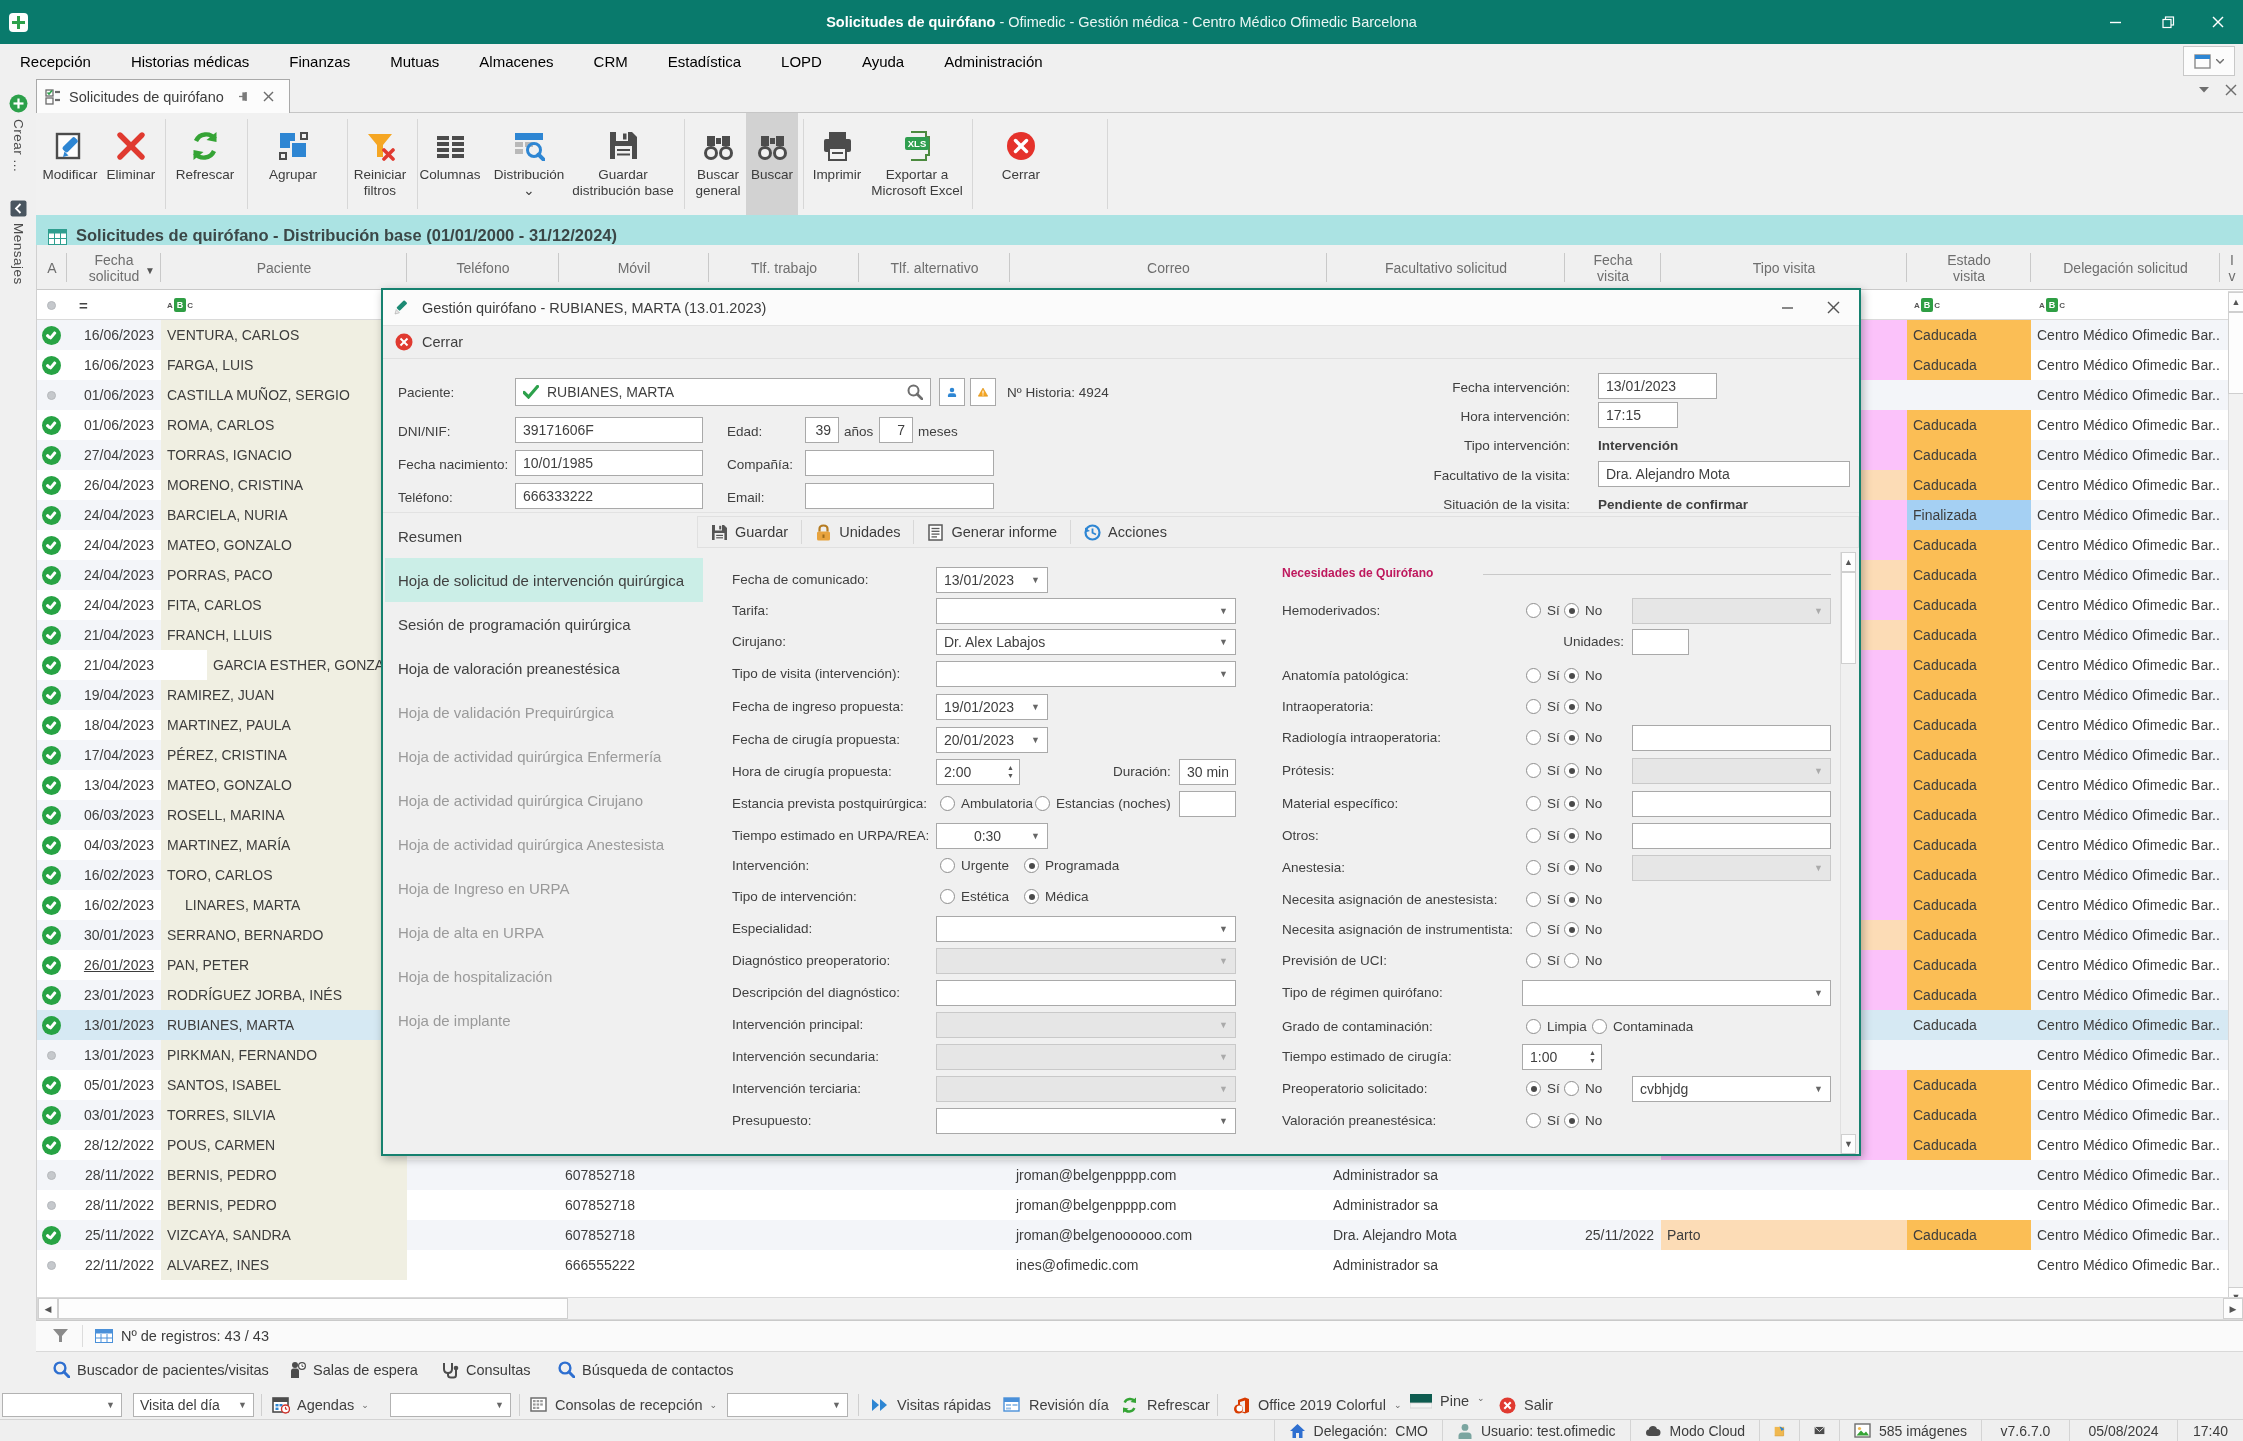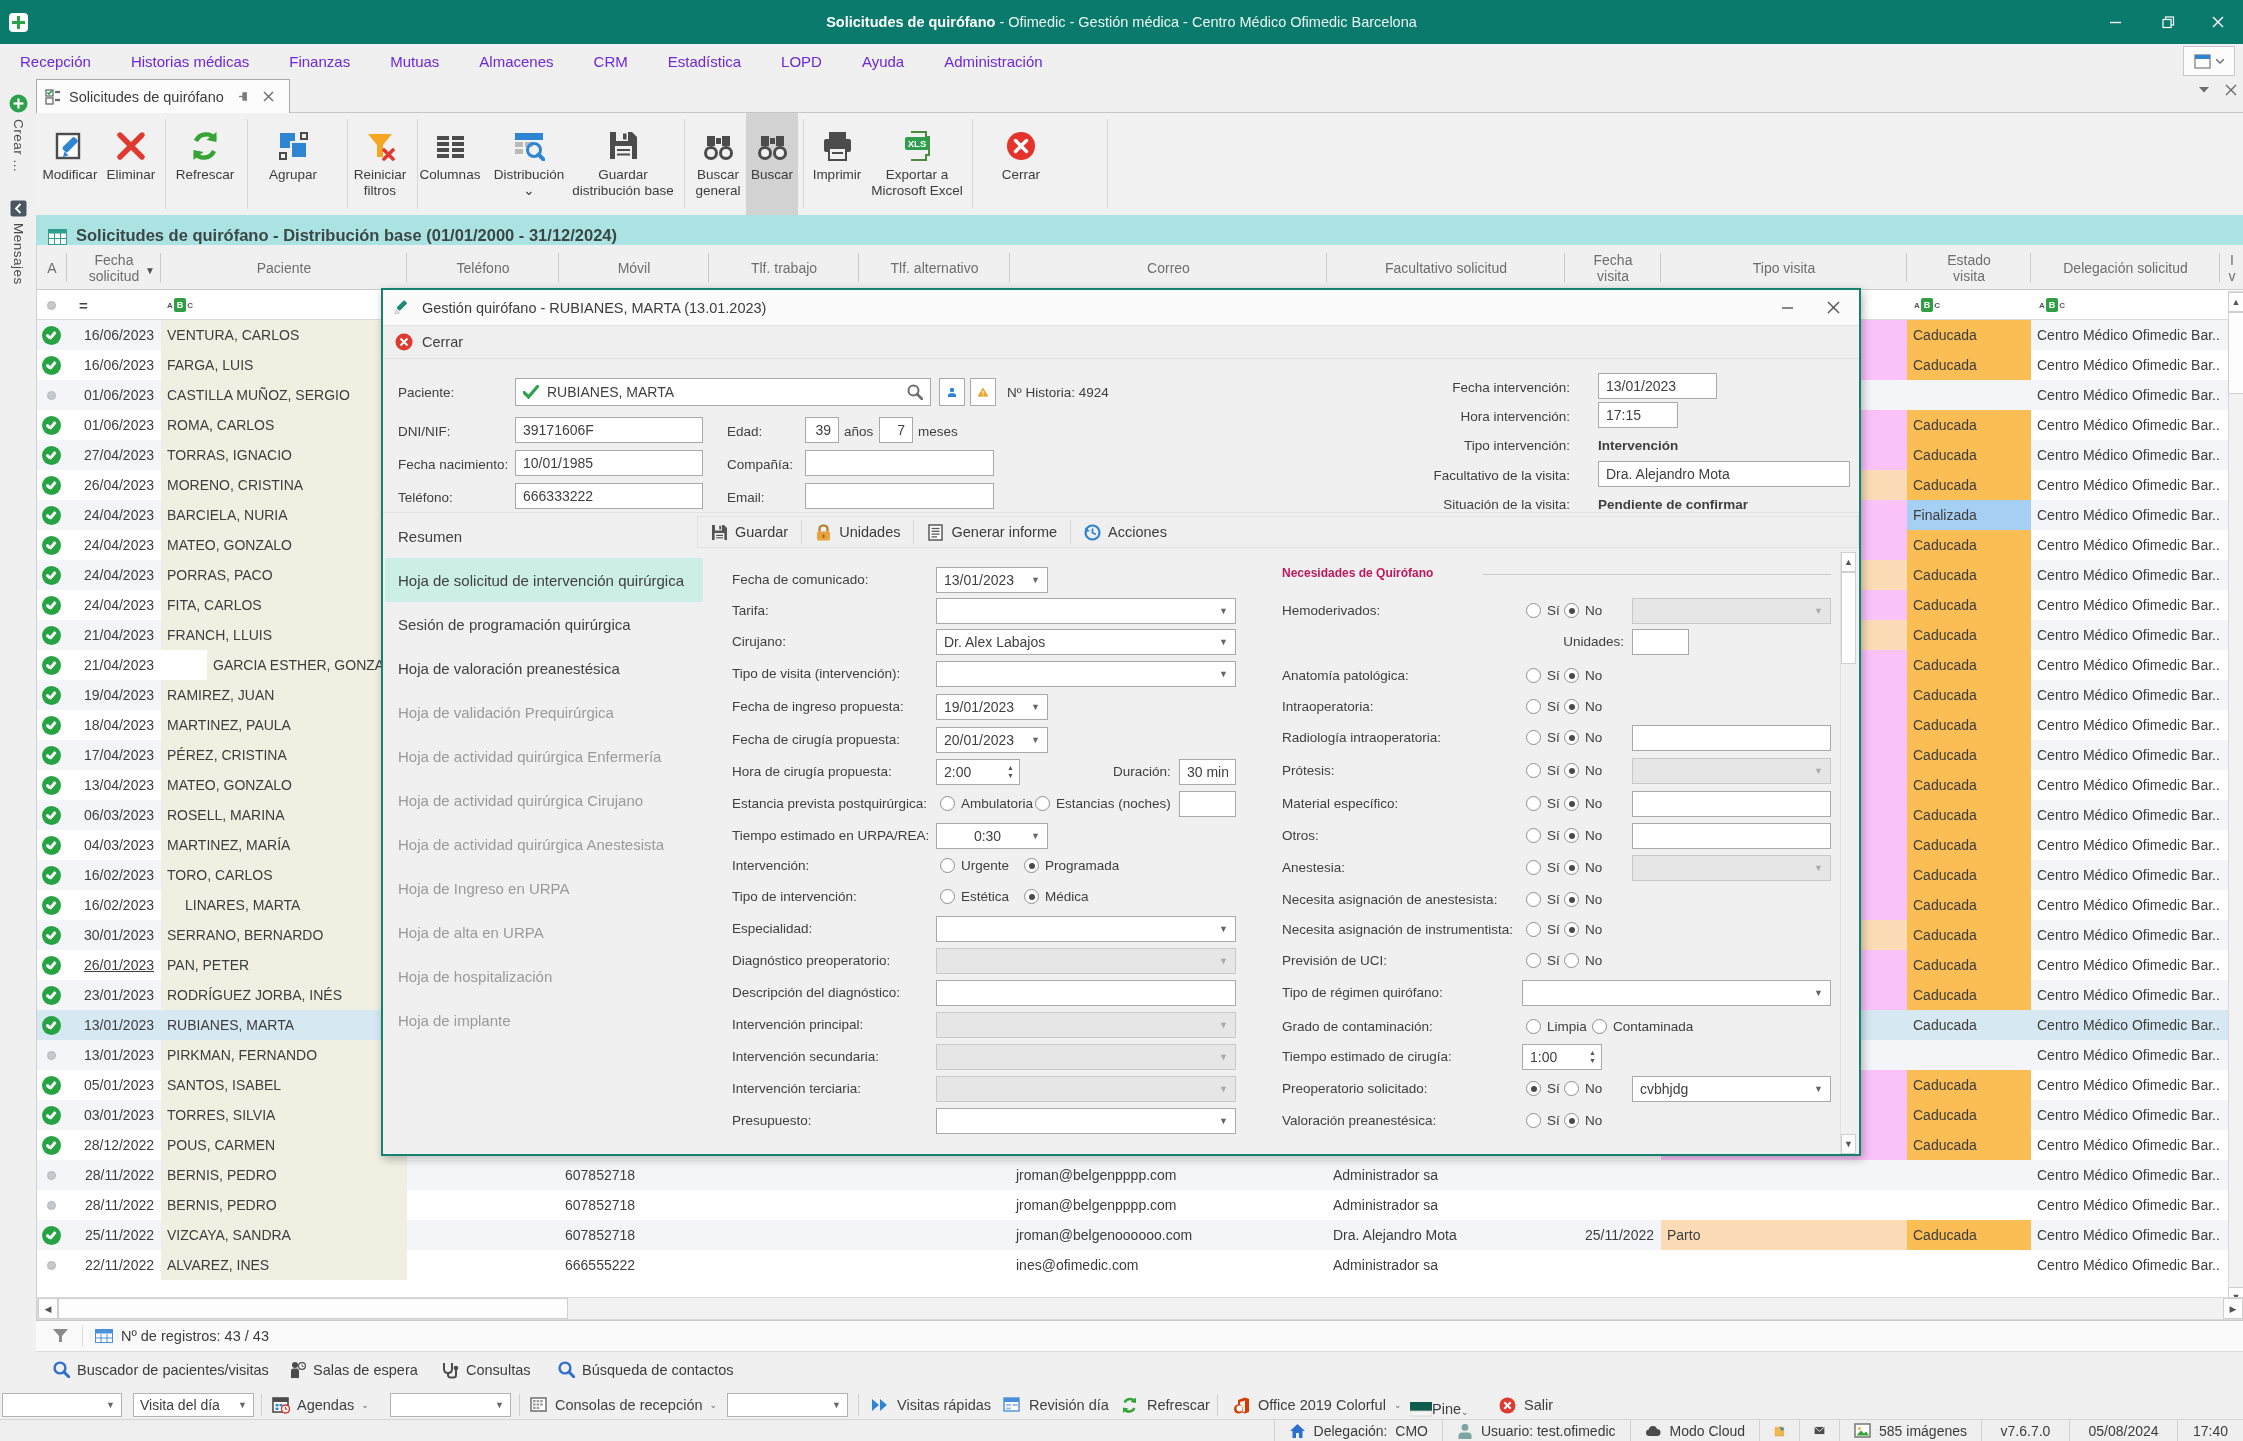--- a/index.html
+++ b/index.html
@@ -12,21 +12,21 @@
   #app-logo { position:absolute; left:9px; top:13px; width:19px; height:19px; background:#fdfdfd; border-radius:4px; }
   #app-logo:before { content:""; position:absolute; left:8px; top:3px; width:3px; height:13px; background:#2ca04a; }
   #app-logo:after  { content:""; position:absolute; left:3px; top:8px; width:13px; height:3px; background:#2ca04a; }
   #title-text { width:100%; text-align:center; color:#eaf6f4; font-size:14.5px; }
   #title-text b { color:#ffffff; font-weight:bold; }
   .win-btn { position:absolute; top:0; width:46px; height:44px; display:flex; align-items:center; justify-content:center; color:#fff; }
   .win-btn svg { display:block; }
 
   
   #menubar { left:0; top:44px; width:2243px; height:34px; background:#f0f0f0; display:flex; align-items:center; }
-  .menu-item { padding:0 20px; font-size:15px; color:#6d28d9; height:34px; display:flex; align-items:center; }
+  .menu-item { padding:0 20px; font-size:15px; color:#000000; height:34px; display:flex; align-items:center; }
   #win-select { position:absolute; right:8px; top:46px; width:52px; height:30px; background:#fcfcfc; border:1px solid #c8c8c8; display:flex; align-items:center; justify-content:center; gap:5px; }
 
   
   #sidebar { left:0; top:78px; width:36px; height:1313px; background:#f0f0f0; }
   .side-block { display:flex; flex-direction:column; align-items:center; }
   .vtext { writing-mode:vertical-rl; font-size:13.5px; color:#4a4a4a; letter-spacing:.5px; }
 
   
   #tabstrip { left:36px; top:78px; width:2207px; height:35px; background:#f0f0f0; }
   #tabstrip .strip-line { position:absolute; left:0; bottom:0; width:100%; height:1px; background:#c6c6c6; }
@@ -897,21 +897,21 @@
     </div>
     <div style="position: absolute; left: 1233px; top: 2px; display: flex; align-items: center; gap: 8px; font-size: 14.5px; height: 24px;">
       <svg width="17" height="17" viewBox="0 0 17 17">
         <path d="M5 3 L12 0.5 L16 2 L16 15 L12 16.5 L5 14 L12 15 L12 3.5 L7 5 L7 12.5 L5 14 Z" fill="#d83b01"></path>
         <circle cx="5.5" cy="12" r="4.5" fill="#d83b01"></circle>
         <circle cx="6.5" cy="11.5" r="3" fill="#fff"></circle>
       </svg>
       <span>Office 2019 Colorful</span>
       <span style="font-size:9px;color:#666;">⌄</span>
     </div>
-    <div style="position: absolute; left: 1410px; top: 2px; display: flex; align-items: flex-end; gap: 0; font-size: 14.5px; height: 24px;">
+    <div style="position: absolute; left: 1410px; top: 2px; display: flex; align-items: flex-start; gap: 8px; font-size: 14.5px; height: 24px;">
       <svg width="22" height="16" viewBox="0 0 22 16">
         <rect x="0" y="1" width="22" height="9" fill="#0e5c50"></rect>
         <rect x="0" y="10" width="22" height="5" fill="#f4f4f4" stroke="#cfcfcf" stroke-width="0.8"></rect>
       </svg>
       <span>Pine</span>
       <span style="font-size:9px;color:#666;">⌄</span>
     </div>
     <div style="position: absolute; left: 1499px; top: 2px; display: flex; align-items: center; gap: 8px; font-size: 14.5px; height: 24px;">
       <svg width="17" height="17" viewBox="0 0 17 17">
         <circle cx="8.5" cy="8.5" r="8" fill="#e03a30"></circle>

